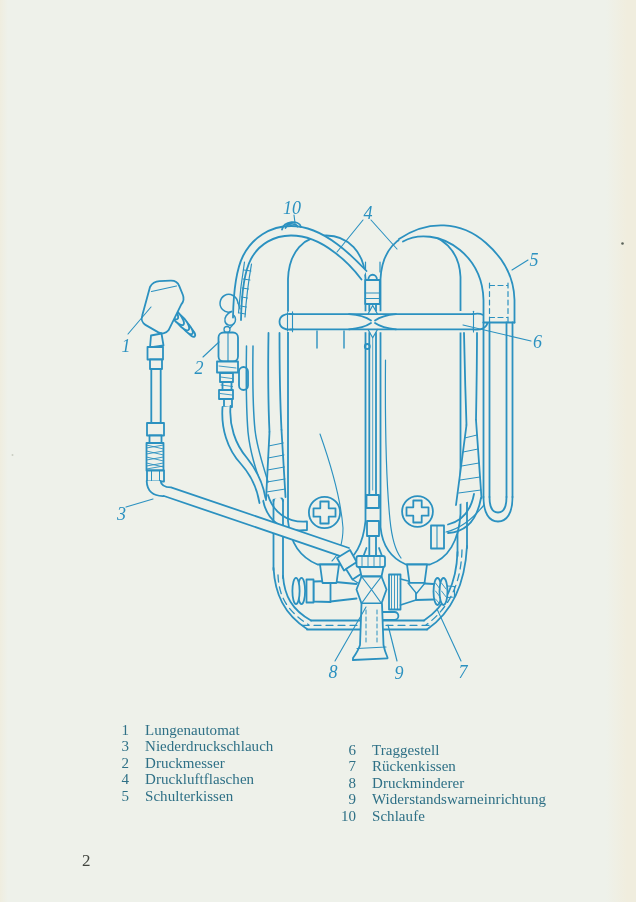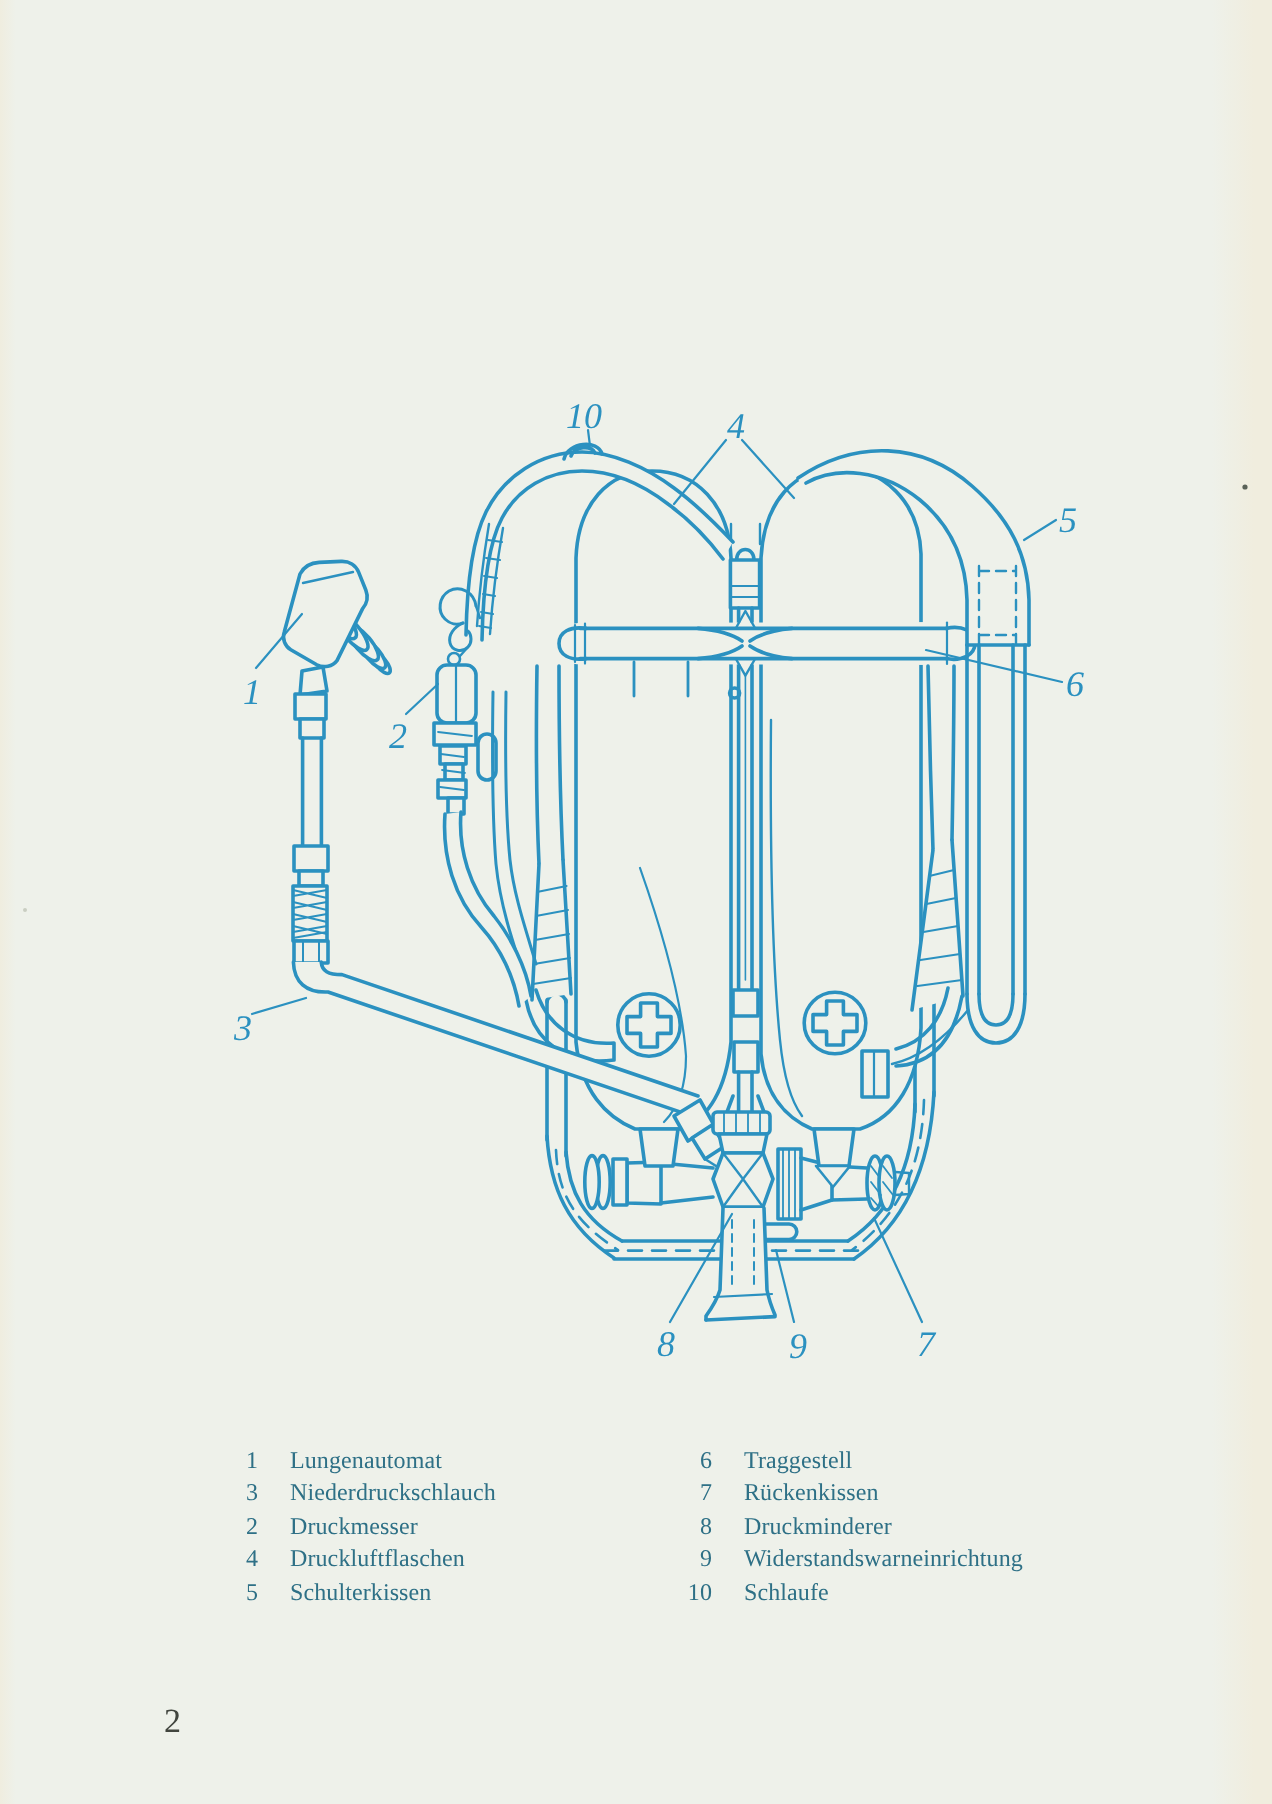--- a/index.html
+++ b/index.html
@@ -2,21 +2,21 @@
 <html><head>
 <meta charset="utf-8">
 <style>
   html,body{margin:0;padding:0;}
   body{width:636px;height:902px;background:#eef1ea;overflow:hidden;position:relative;
        font-family:"Liberation Serif", serif;}
   .strip-r{position:absolute;right:0;top:0;width:30px;height:902px;
        background:linear-gradient(to right, rgba(241,237,222,0), #f0edde 70%);}
   .strip-l{position:absolute;left:0;top:0;width:8px;height:902px;
        background:linear-gradient(to right, #efeddf, rgba(239,237,223,0));}
-  .col{position:absolute;color:#2e7086;font-size:12px;line-height:16.45px;
+  .col{position:absolute;color:#2e7086;font-size:15px;line-height:16.45px;
        letter-spacing:0.05px;white-space:pre;}
   .col .n{display:inline-block;text-align:right;margin-right:16px;}
   .pageno{position:absolute;left:82px;top:851px;color:#41453e;font-size:17px;}
   svg{position:absolute;left:0;top:0;filter:blur(0.3px);}
 </style>
 </head>
 <body>
 <div class="strip-l"></div>
 <div class="strip-r"></div>
 <svg width="636" height="902" viewBox="0 0 636 902">
@@ -216,18 +216,18 @@
 <text x="292" y="214">10</text>
 </g>
 <circle cx="622.5" cy="243.5" r="1.3" fill="#5a6258" stroke="none"></circle>
 <circle cx="12.5" cy="455" r="1" fill="#c9cec2" stroke="none"></circle>
 </svg>
 <div class="col" style="left:94px;top:722px;"><span class="n" style="width:35px;">1</span>Lungenautomat
 <span class="n" style="width:35px;">3</span>Niederdruckschlauch
 <span class="n" style="width:35px;">2</span>Druckmesser
 <span class="n" style="width:35px;">4</span>Druckluftflaschen
 <span class="n" style="width:35px;">5</span>Schulterkissen</div>
-<div class="col" style="left:329px;top:722px;"><span class="n" style="width:27px;">6</span>Traggestell
+<div class="col" style="left:329px;top:742px;"><span class="n" style="width:27px;">6</span>Traggestell
 <span class="n" style="width:27px;">7</span>Rückenkissen
 <span class="n" style="width:27px;">8</span>Druckminderer
 <span class="n" style="width:27px;">9</span>Widerstandswarneinrichtung
 <span class="n" style="width:27px;">10</span>Schlaufe</div>
 <div class="pageno">2</div>
 
 </body></html>

